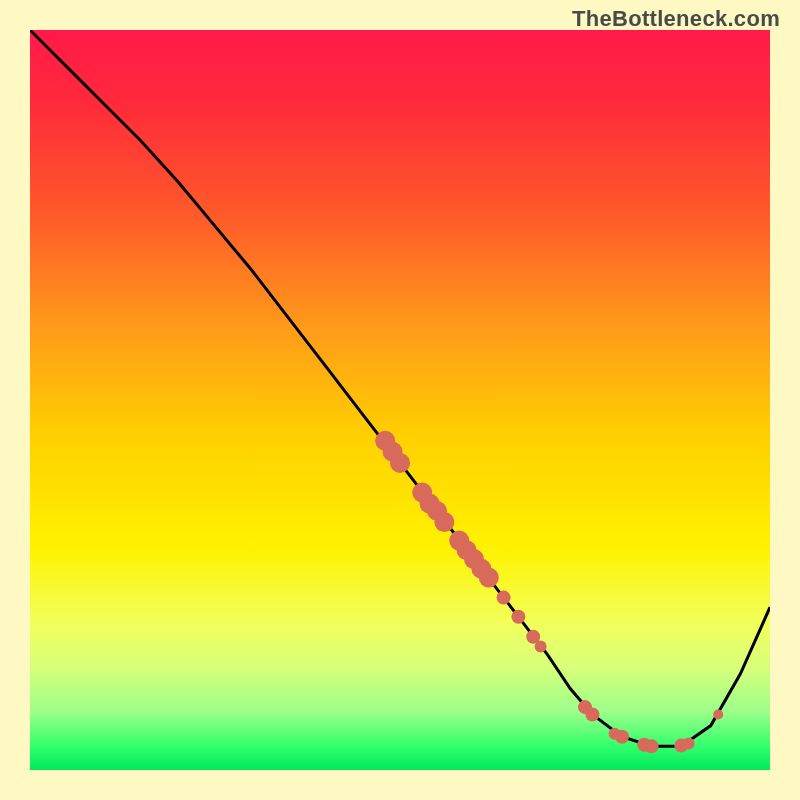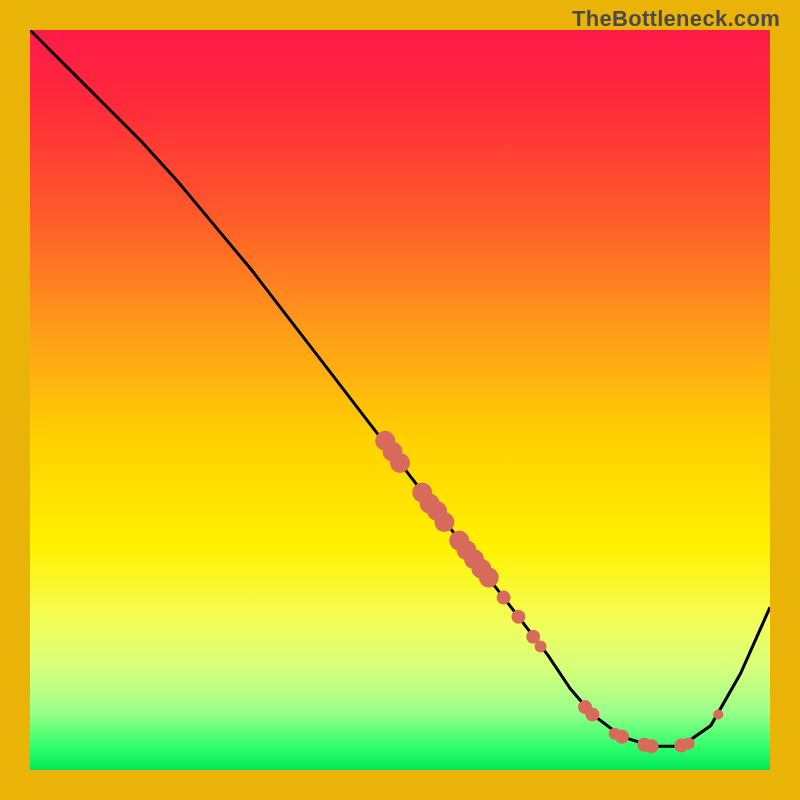--- a/index.html
+++ b/index.html
@@ -7,21 +7,21 @@
     padding: 0;
     width: 800px;
     height: 800px;
     background: #000;
     font-family: Arial, Helvetica, sans-serif;
   }
   .chart-wrap {
     position: relative;
     width: 800px;
     height: 800px;
-    background: #eab308;
+    background: #fef9c3;
   }
   .plot-area {
     position: absolute;
     left: 30px;
     top: 30px;
     width: 740px;
     height: 740px;
     background: linear-gradient(to bottom,
       #ff1a4a 0%,
       #ff2a3a 10%,

